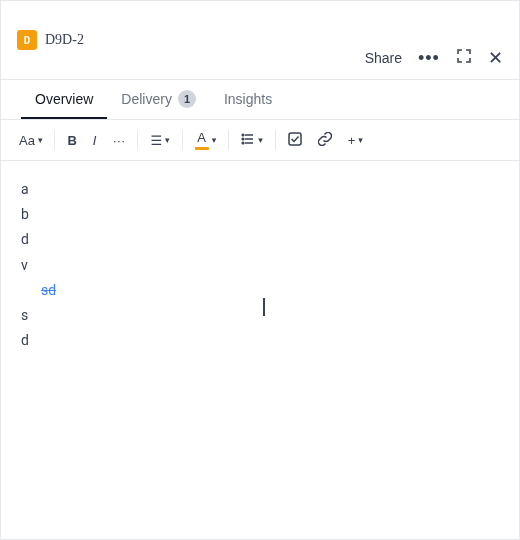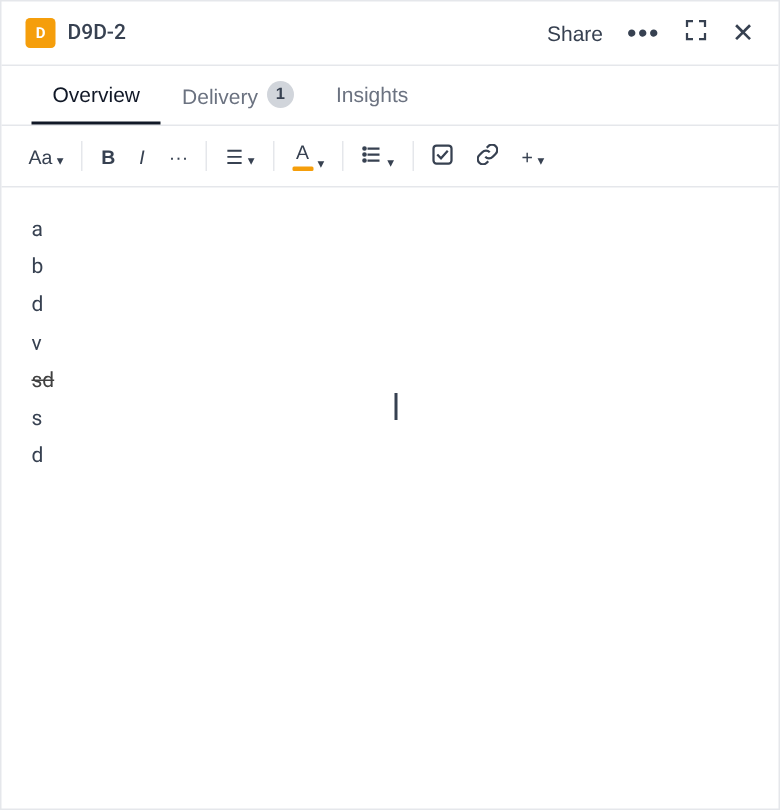--- a/index.html
+++ b/index.html
@@ -51,26 +51,28 @@
       justify-content: center;
       color: white;
       font-size: 10px;
       font-weight: bold;
     }
 
     .ticket-id {
       font-size: 14px;
       color: #374151;
       font-weight: 500;
+      font-family: Liberation Serif, serif;
     }
 
     .header-right {
       display: flex;
       align-items: center;
       gap: 16px;
+      margin-top: 36px;
     }
 
     .share-btn {
       font-size: 14px;
       color: #374151;
       cursor: pointer;
       background: none;
       border: none;
       font-weight: 500;
     }
@@ -126,21 +128,21 @@
 
     .tab {
       padding: 10px 14px;
       font-size: 14px;
       color: #6b7280;
       cursor: pointer;
       border-bottom: 2px solid transparent;
       margin-bottom: -1px;
       white-space: nowrap;
       display: flex;
-      align-items: flex-end;
+      align-items: center;
       gap: 6px;
       background: none;
       border-top: none;
       border-left: none;
       border-right: none;
     }
 
     .tab.active {
       color: #111827;
       border-bottom: 2px solid #111827;
@@ -179,21 +181,21 @@
       align-items: center;
       padding: 6px 12px;
       border-bottom: 1px solid #e5e7eb;
       gap: 4px;
       flex-shrink: 0;
       flex-wrap: wrap;
     }
 
     .toolbar-btn {
       display: flex;
-      align-items: flex-end;
+      align-items: center;
       gap: 2px;
       padding: 4px 6px;
       border: none;
       background: none;
       cursor: pointer;
       color: #374151;
       font-size: 13px;
       border-radius: 4px;
     }
 
@@ -235,21 +237,22 @@
 
     .editor-line {
       font-size: 14px;
       color: #374151;
       line-height: 1.8;
       min-height: 24px;
     }
 
     .editor-line.strikethrough {
       text-decoration: line-through;
-      color: #404040;
+      color: #3b82f6;
+      margin-left: 20px;
     }
 
     @keyframes blink {
       50% { opacity: 0; }
     }
 
     .cursor-label {
       position: absolute;
       left: 242px;
       top: 120px;

